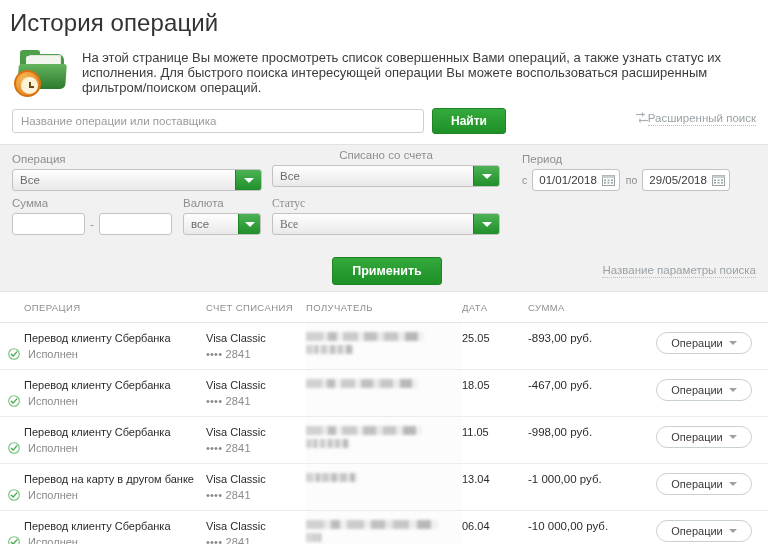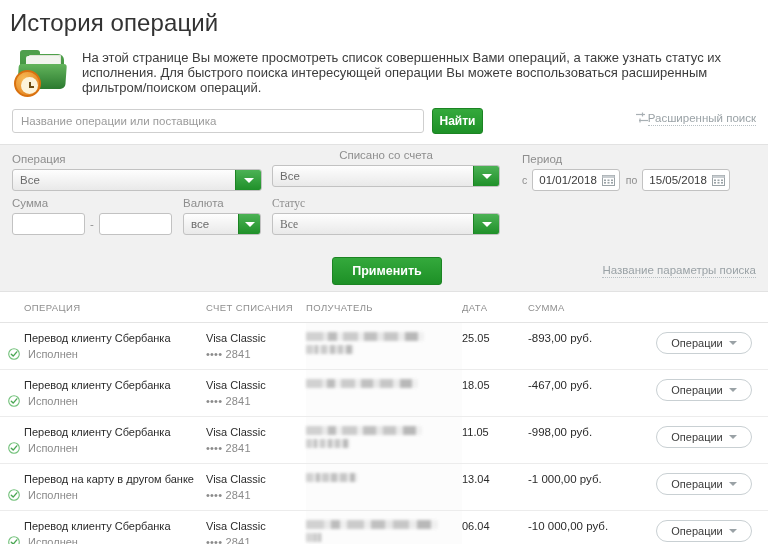--- a/index.html
+++ b/index.html
@@ -92,21 +92,21 @@
     padding: 0 8px;
     font-size: 11.5px;
     color:#555;
     font-family: inherit;
     background:#fff;
     outline:none;
   }
   .search-input::placeholder { color:#9b9b9b; }
   .btn-find {
     margin-left: 8px;
-    width: 51px; height: 26px;
+    width: 74px; height: 26px;
     background: linear-gradient(180deg,#34a93c 0%, #1e9127 100%);
     border: 1px solid #1c8423;
     border-radius: 3px;
     color:#fff; font-size: 12px; font-weight: bold;
     cursor: pointer;
     font-family: inherit;
   }
   .adv-search {
     position:absolute; right: 12px; top: 8px;
     display:flex; align-items:flex-start; gap:0;
@@ -365,21 +365,21 @@
                 <rect x="5.5" y="5.5" width="2" height="1.6"></rect>
                 <rect x="9" y="5.5" width="2" height="1.6"></rect>
               <rect x="2" y="8" width="2" height="1.6"></rect>
                 <rect x="5.5" y="8" width="2" height="1.6"></rect>
                 <rect x="9" y="8" width="2" height="1.6"></rect>
             </g>
           </svg>
         </div>
         <span class="per-prefix" style="margin-left:6px">по</span>
         <div class="date-box">
-          <span class="date-val">15/05/2018</span>
+          <span class="date-val">29/05/2018</span>
           <svg class="cal-icon" viewBox="0 0 13 12">
             <rect x="0.5" y="1.5" width="12" height="10" fill="#fff" stroke="#9aa2a6" stroke-width="1"></rect>
             <rect x="0.5" y="1.5" width="12" height="2.5" fill="#c9ced1"></rect>
             <g fill="#9aa2a6">
               <rect x="2" y="5.5" width="2" height="1.6"></rect>
                 <rect x="5.5" y="5.5" width="2" height="1.6"></rect>
                 <rect x="9" y="5.5" width="2" height="1.6"></rect>
               <rect x="2" y="8" width="2" height="1.6"></rect>
                 <rect x="5.5" y="8" width="2" height="1.6"></rect>
                 <rect x="9" y="8" width="2" height="1.6"></rect>

